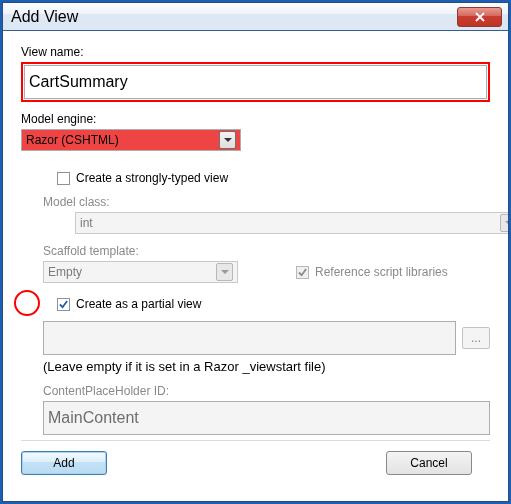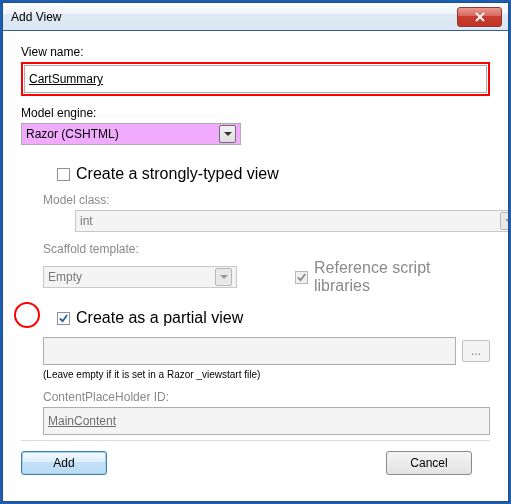--- a/index.html
+++ b/index.html
@@ -5,76 +5,76 @@
   * { box-sizing: border-box; font-family: "Segoe UI", Tahoma, sans-serif; }
   body { margin: 0; background: #fff; }
   .outer { width: 511px; height: 504px; border: 2px solid #1a5fb4; background: #fff; display: flex; flex-direction: column; }
   .dialog { flex: 1; display: flex; flex-direction: column; border: 1px solid #2b4d7a; }
   .titlebar {
     height: 28px; display: flex; align-items: center;
     background: linear-gradient(to bottom, #fdfdfe 0%, #eef4fb 40%, #dfe8f4 41%, #dce7f5 100%);
     border-bottom: 1px solid #3a5f8a;
     padding-left: 8px;
   }
-  .titlebar .title { font-size: 12px; color: #000; flex: 1; }
+  .titlebar .title { font-size: 16px; color: #000; flex: 1; }
   .titlebar .close-btn {
     width: 45px; height: 20px; margin-right: 6px;
     background: linear-gradient(to bottom, #e79a92 0%, #d6675b 45%, #c73d2f 46%, #c23425 100%);
     border: 1px solid #8a3a31; border-radius: 3px;
     display: flex; align-items: center; justify-content: center;
     cursor: default;
   }
   .titlebar .close-btn svg { width: 10px; height: 10px; }
   .body { flex: 1; padding: 14px 18px 12px 18px; font-size: 12px; color: #000; overflow: hidden; display:flex; flex-direction:column;}
   .content { flex:1; }
   .label { margin-bottom: 3px; font-size: 12px; }
   .disabled-text { color: #8a8a8a; }
   .text-input {
-    width: 100%; height: 28px; border: 1px solid #abadb3; padding: 2px 4px;
-    font-size: 12px; background: #fff; text-decoration: underline;
+    width: 100%; height: 34px; border: 1px solid #abadb3; padding: 2px 4px;
+    font-size: 16px; background: #fff;
   }
   .text-input[disabled] { background: #f4f4f4; color: #6d6d6d; }
   .combo {
-    height: 22px; border: 1px solid #abadb3; background: #f0abfc;
+    height: 22px; border: 1px solid #abadb3; background: #ef4444;
     display: flex; align-items: center; padding: 0 4px; position: relative;
   }
   .combo.small { width: 220px; }
   .combo.full { width: 100%; margin-left: 32px; }
   .combo.sub { width: 195px; }
   .combo .combo-text { flex: 1; font-size: 12px; white-space: nowrap; overflow: hidden; }
   .combo .combo-btn {
     width: 17px; height: 18px; border: 1px solid #707070;
     background: linear-gradient(to bottom, #f3f3f3, #dedede);
     display:flex; align-items:center; justify-content:center;
     border-radius: 2px;
   }
   .combo.disabled { background:#f4f4f4; border-color:#c9c9c9; }
   .combo.disabled .combo-text { color:#7a7a7a; }
   .combo.disabled .combo-btn { border-color:#b8b8b8; background: #e8e8e8; }
   .chev-down { width:0;height:0;border-left:4px solid transparent;border-right:4px solid transparent;border-top:4px solid #333; }
   .combo.disabled .chev-down { border-top-color:#9a9a9a; }
   .row { margin-bottom: 10px; }
   .indent { margin-left: 22px; }
-  .chk-row { display: flex; align-items: center; gap: 6px; font-size: 16px; padding-left: 36px; }
+  .chk-row { display: flex; align-items: center; gap: 6px; font-size: 12px; padding-left: 36px; }
   .chk {
     width: 13px; height: 13px; border: 1px solid #8f8f9d; background: #fff;
     display:inline-flex; align-items:center; justify-content:center;
   }
   .chk.disabled { background:#f0f0f0; border-color:#b8b8b8; }
   .chk .mark { display:none; }
   .chk.checked .mark { display:block; }
   .chk .mark svg { width:9px; height:9px; display:block; }
   .chk.disabled .mark svg path { stroke:#8a8a8a; }
   .highlight-red { border: 2px solid #ff0000; padding: 1px; }
   .highlight-circle {
     position: absolute; width: 26px; height: 26px; border: 2px solid #ff0000; border-radius: 50%;
     left: -7px; top: -7px; pointer-events:none;
   }
   .rel { position: relative; }
-  .hint { font-size: 10px; margin-top: 4px; }
+  .hint { font-size: 13px; margin-top: 4px; }
   .browse-row { display:flex; gap:6px; align-items:center; }
   .browse-btn {
     width: 28px; height: 22px; border:1px solid #c2c2c2; background:#f4f4f4;
     display:flex; align-items:center; justify-content:center; color:#8a8a8a; font-size:12px;
     border-radius:2px;
   }
   .footer {
     border-top: 1px solid #dcdcdc; padding: 10px 18px 14px 0;
     display:flex; justify-content:space-between; gap:8px;
   }

